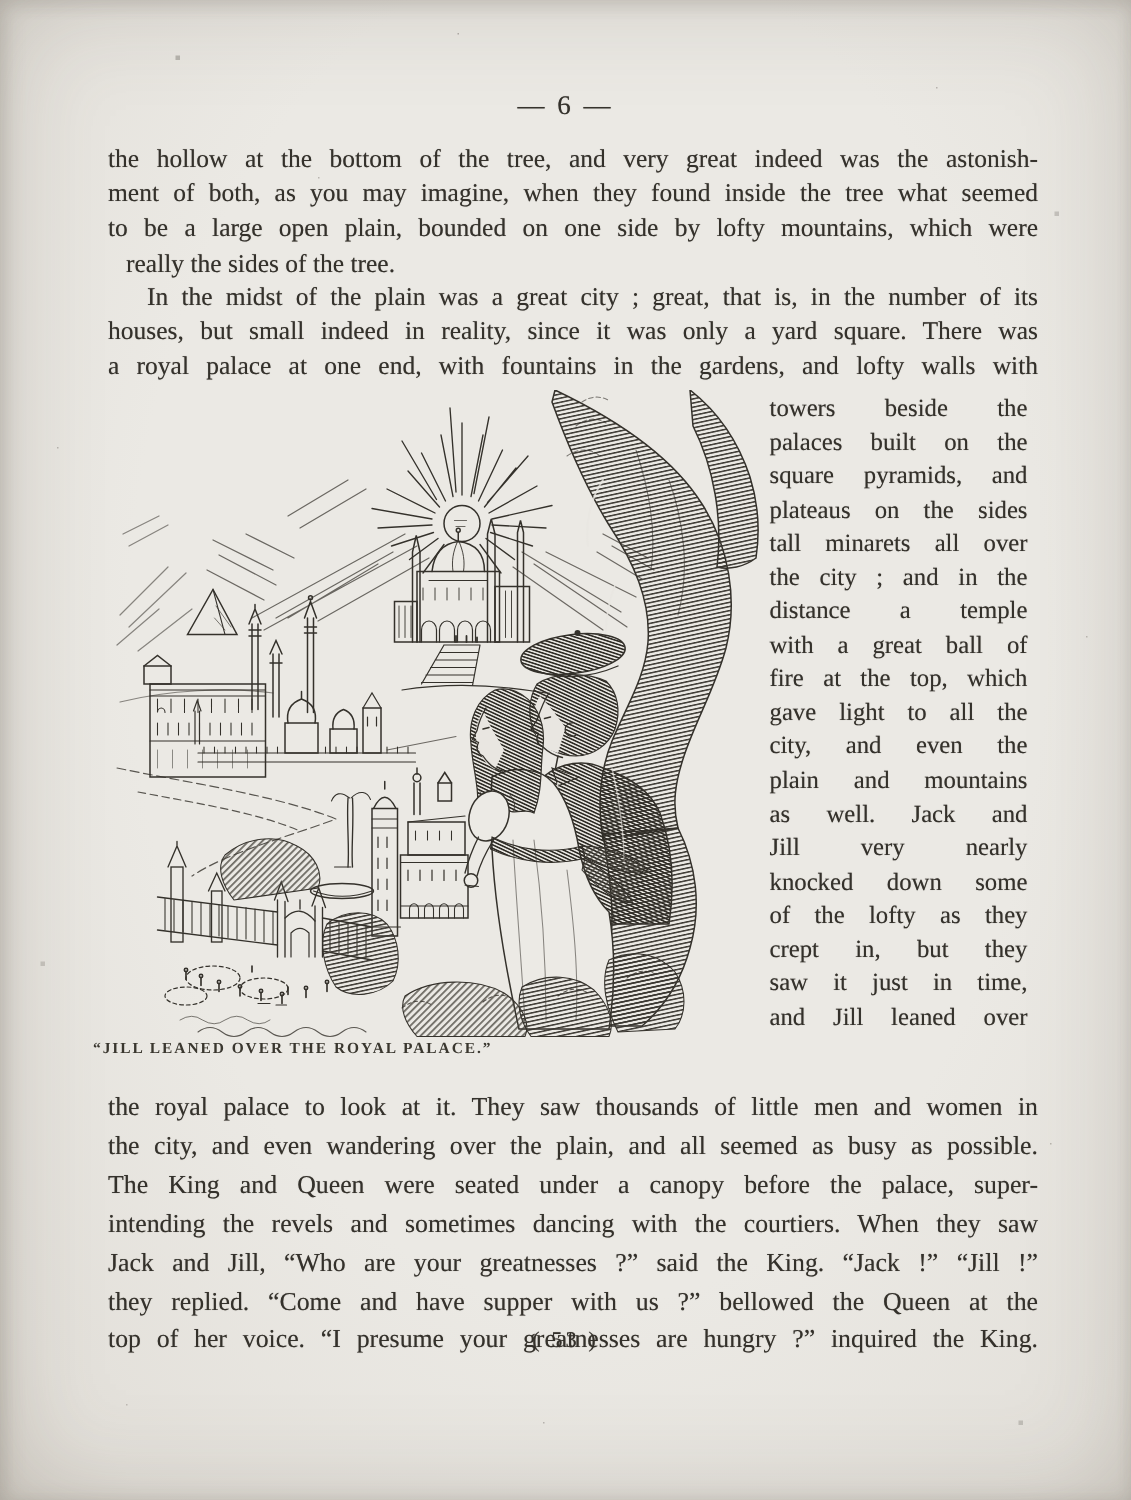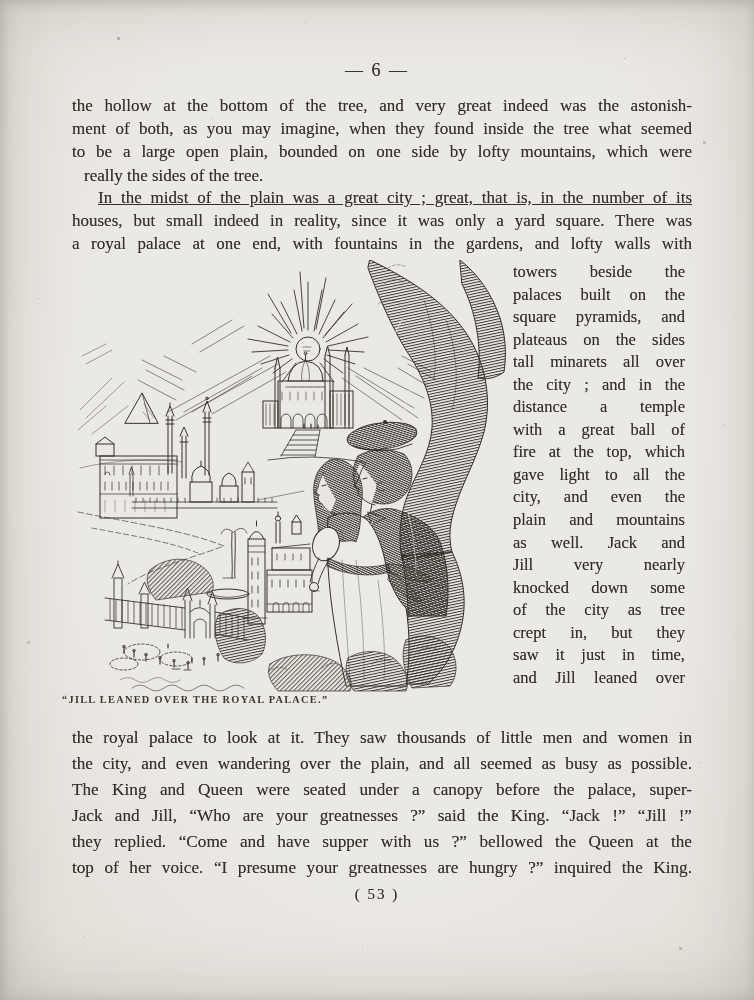--- a/index.html
+++ b/index.html
@@ -20,21 +20,21 @@
       28px 642px 0 1px rgba(70,64,55,.20), 700px 762px 0 0 rgba(70,64,55,.30),
       362px 948px 0 0 rgba(70,64,55,.30), 84px 936px 0 0 rgba(70,64,55,.25),
       680px 948px 0 1px rgba(70,64,55,.22), 212px 118px 0 0 rgba(70,64,55,.30);}
   .pagenum{position:absolute;left:0;top:60px;width:754px;text-align:center;
     font-size:18px;letter-spacing:2px;}
   .block{position:absolute;text-shadow:0 0 .5px rgba(52,49,43,.55);}
   .jl{text-align:justify;text-align-last:justify;}
   .jend{text-align:justify;text-align-last:left;margin-left:12px;}
   .top1{left:72px;top:94px;width:620px;font-size:17px;line-height:23.2px;}
   .top2{left:72px;top:186px;width:620px;font-size:17px;line-height:23.2px;}
-  .indent{text-indent:26px;text-decoration:underline;}
+  .indent{text-indent:26px;}
   .col{left:513px;top:249px;width:172px;font-size:16.5px;line-height:22.55px;margin-top:12px;}
   .bottom{left:72px;top:725px;width:620px;font-size:17.2px;line-height:25.9px;}
   .caption{position:absolute;left:62px;top:694px;width:392px;text-align:left;
     font-size:10.3px;font-weight:bold;letter-spacing:1.3px;color:#3a372f;}
   .footer{position:absolute;left:0;top:886px;width:754px;text-align:center;
     font-size:15px;letter-spacing:2px;}
   .illus{position:absolute;left:72px;top:260px;width:440px;height:432px;}
   svg{display:block;}
 </style>
 </head>
@@ -67,30 +67,31 @@
     <div class="jl">the city ; and in the</div>
     <div class="jl">distance a temple</div>
     <div class="jl">with a great ball of</div>
     <div class="jl">fire at the top, which</div>
     <div class="jl">gave light to all the</div>
     <div class="jl">city, and even the</div>
     <div class="jl">plain and mountains</div>
     <div class="jl">as well.  Jack and</div>
     <div class="jl">Jill very nearly</div>
     <div class="jl">knocked down some</div>
-    <div class="jl">of the city as tree</div>
+    <div class="jl">of the lofty as they</div>
     <div class="jl">crept in, but they</div>
     <div class="jl">saw it just in time,</div>
     <div class="jl">and Jill leaned over</div>
   </div>
 
   <div class="block bottom">
     <div class="jl">the royal palace to look at it.  They saw thousands of little men and women in</div>
     <div class="jl">the city, and even wandering over the plain, and all seemed as busy as possible.</div>
     <div class="jl">The King and Queen were seated under a canopy before the palace, super-</div>
+    <div class="jl">intending the revels and sometimes dancing with the courtiers.  When they saw</div>
     <div class="jl">Jack and Jill, “Who are your greatnesses ?” said the King.  “Jack !” “Jill !”</div>
     <div class="jl">they replied.  “Come and have supper with us ?” bellowed the Queen at the</div>
     <div class="jl">top of her voice.  “I presume your greatnesses are hungry ?” inquired the King.</div>
   </div>
 
   <div class="illus">
     <svg width="440" height="432" viewBox="0 0 440 432">
       <defs>
         <pattern id="hA" width="3.2" height="3.2" patternUnits="userSpaceOnUse" patternTransform="rotate(45)">
           <line x1="0.6" y1="0" x2="0.6" y2="3.2" stroke="#45423a" stroke-width="0.9"></line>

